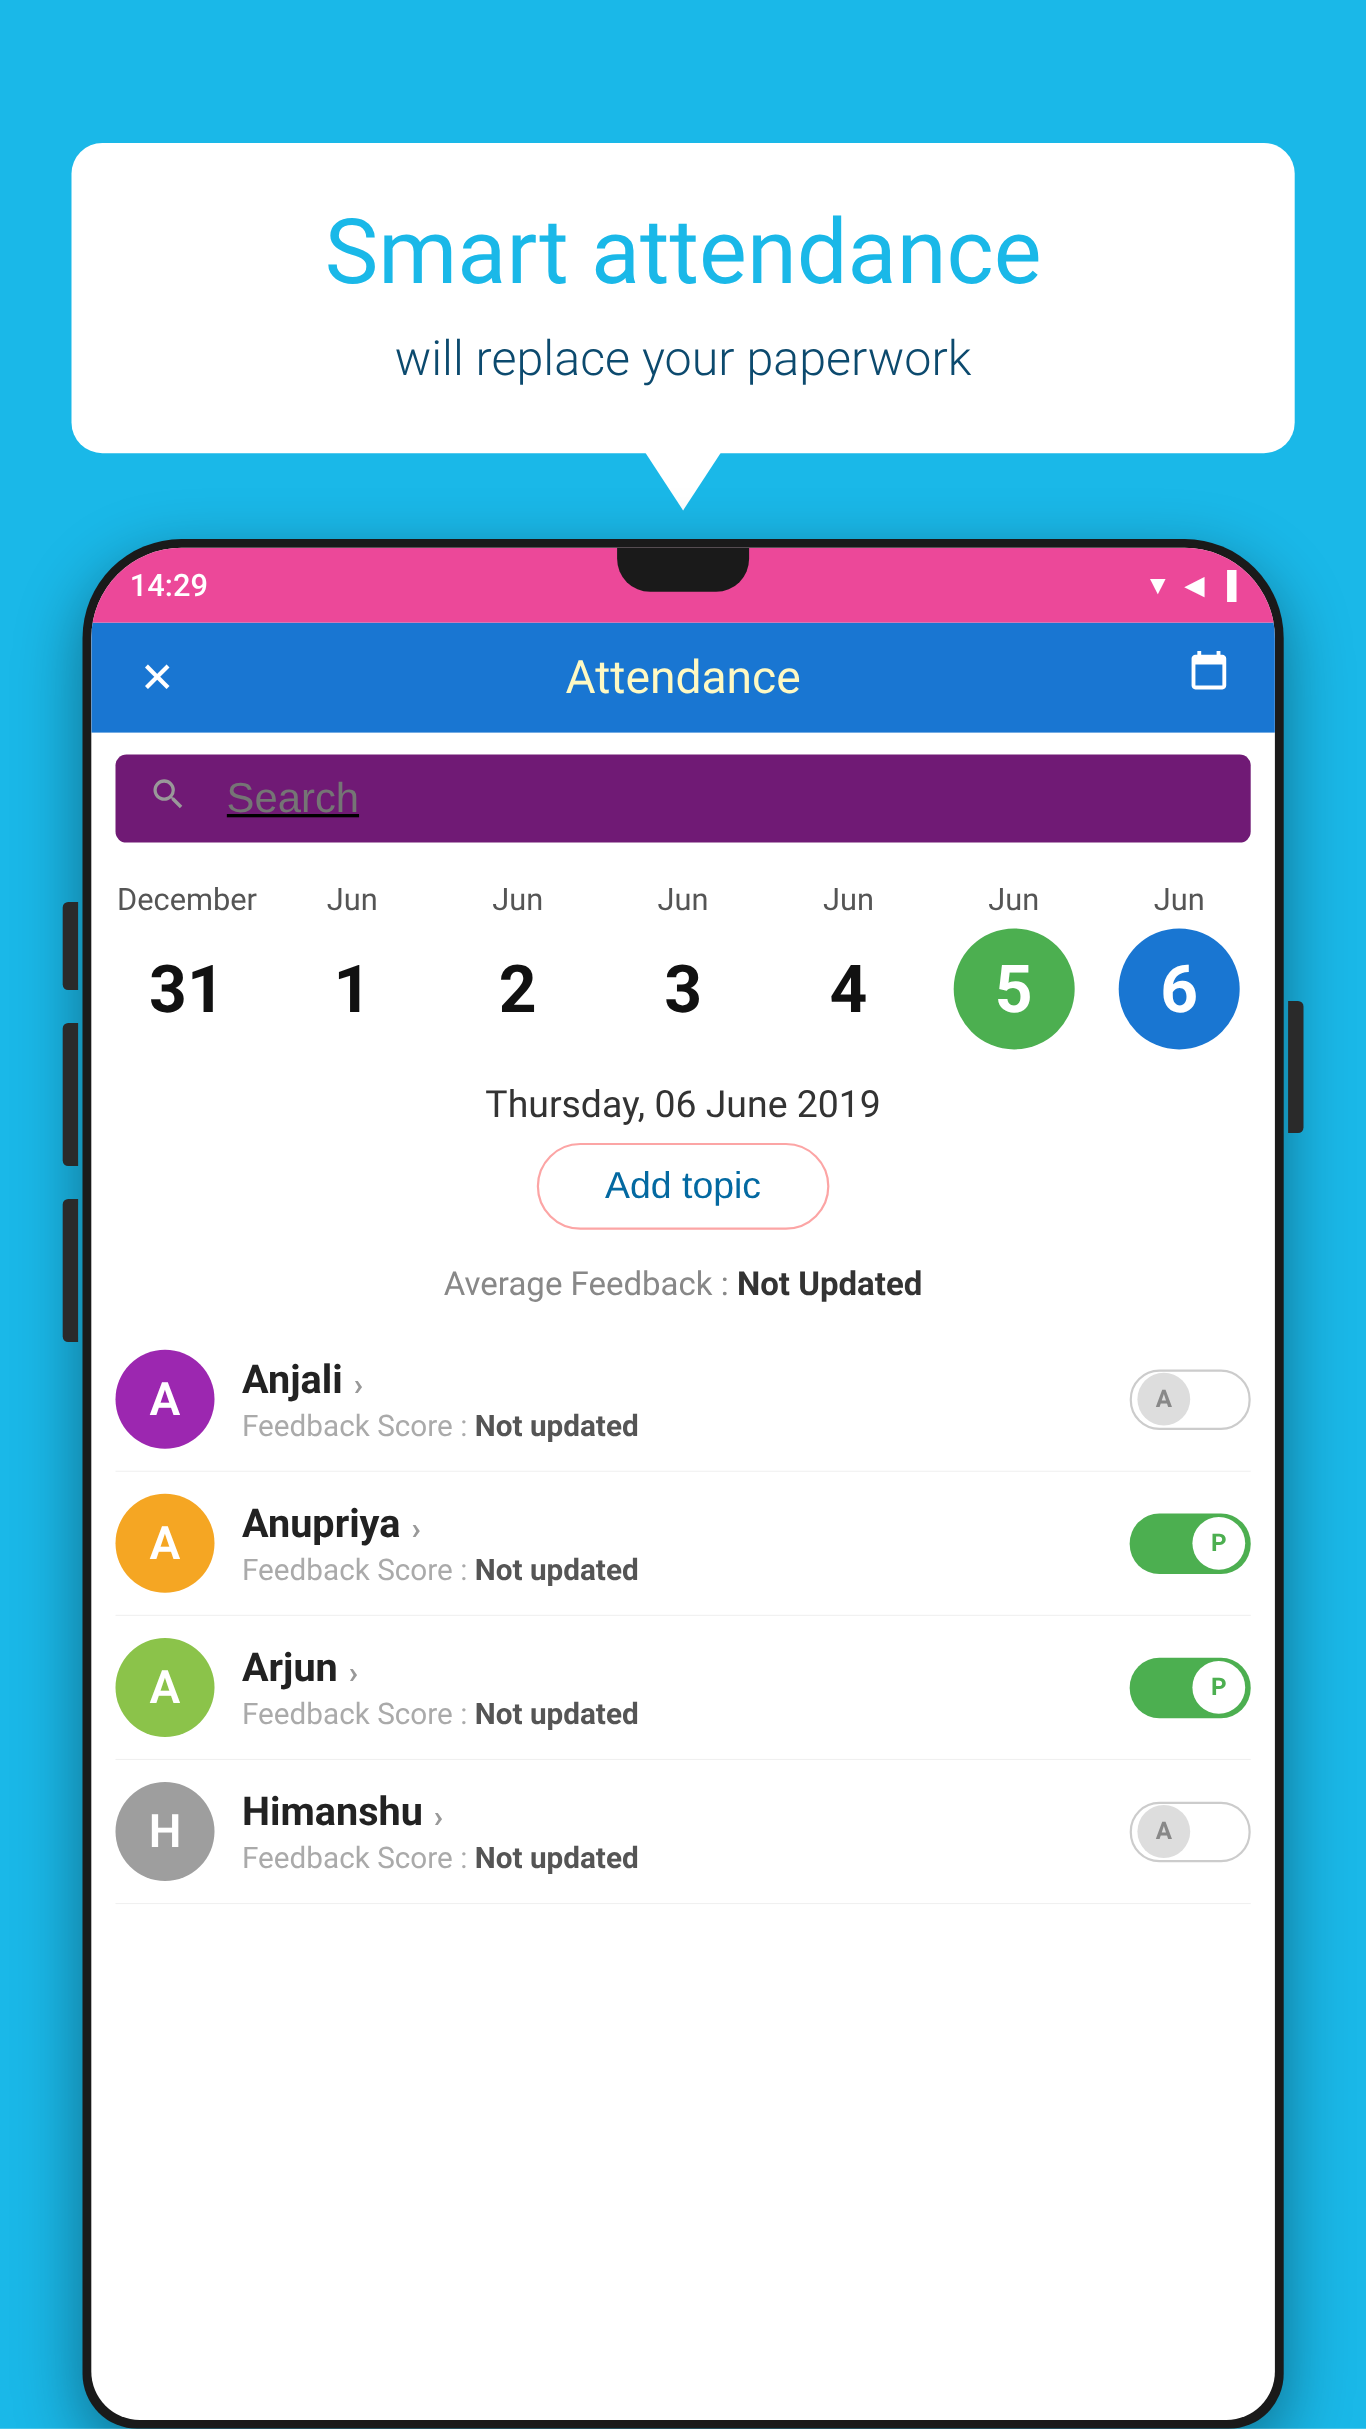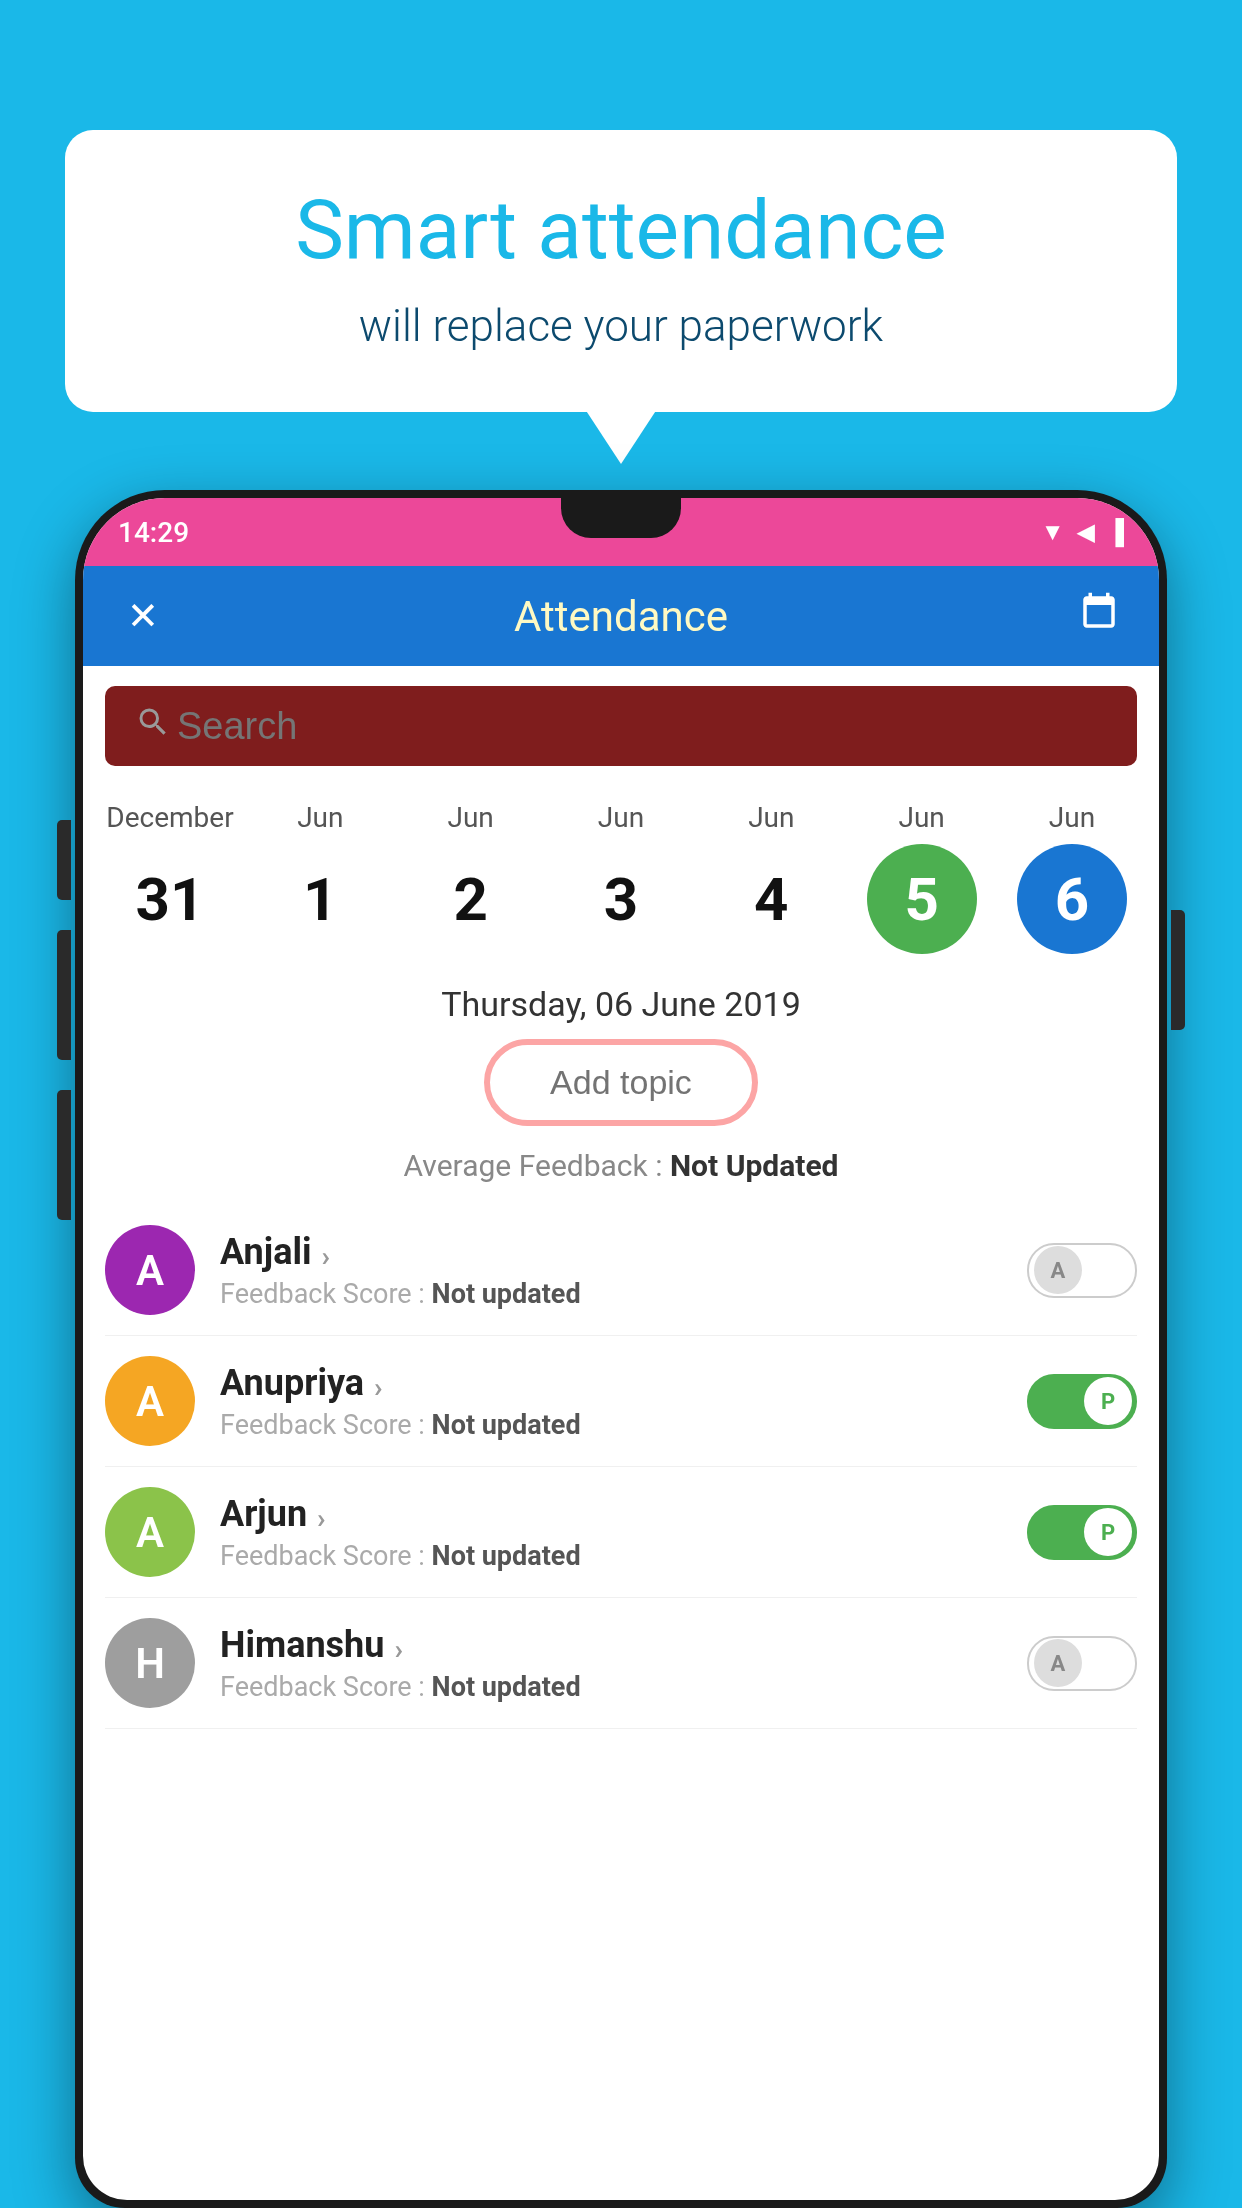--- a/index.html
+++ b/index.html
@@ -139,28 +139,29 @@
     .app-bar-icon {
       color: white;
       font-size: 38px;
       cursor: pointer;
       width: 50px;
       text-align: center;
     }
 
     
     .search-container {
-      background: #7f1d1d;
+      background: #701a75;
       margin: 20px 22px;
       border-radius: 10px;
       height: 80px;
       display: flex;
       align-items: center;
       padding: 0 30px;
-      gap: 6px;
+      gap: 35px;
+      text-decoration: underline;
     }
 
     .search-icon {
       color: #999;
       font-size: 36px;
     }
 
     .search-input {
       font-size: 38px;
       color: #999;
@@ -219,24 +220,24 @@
       text-align: center;
       font-size: 34px;
       color: #333;
       padding: 20px 0 15px;
       font-weight: 400;
     }
 
     
     .add-topic-btn {
       display: block;
-      margin: 0 auto 22px;
-      border: 6px solid #fca5a5;
+      margin: 0 auto 32px;
+      border: 2px solid #fca5a5;
       background: white;
-      color: #737373;
+      color: #0369a1;
       font-size: 34px;
       padding: 18px 60px;
       border-radius: 50px;
       cursor: pointer;
       font-weight: 400;
     }
 
     
     .avg-feedback {
       text-align: center;

